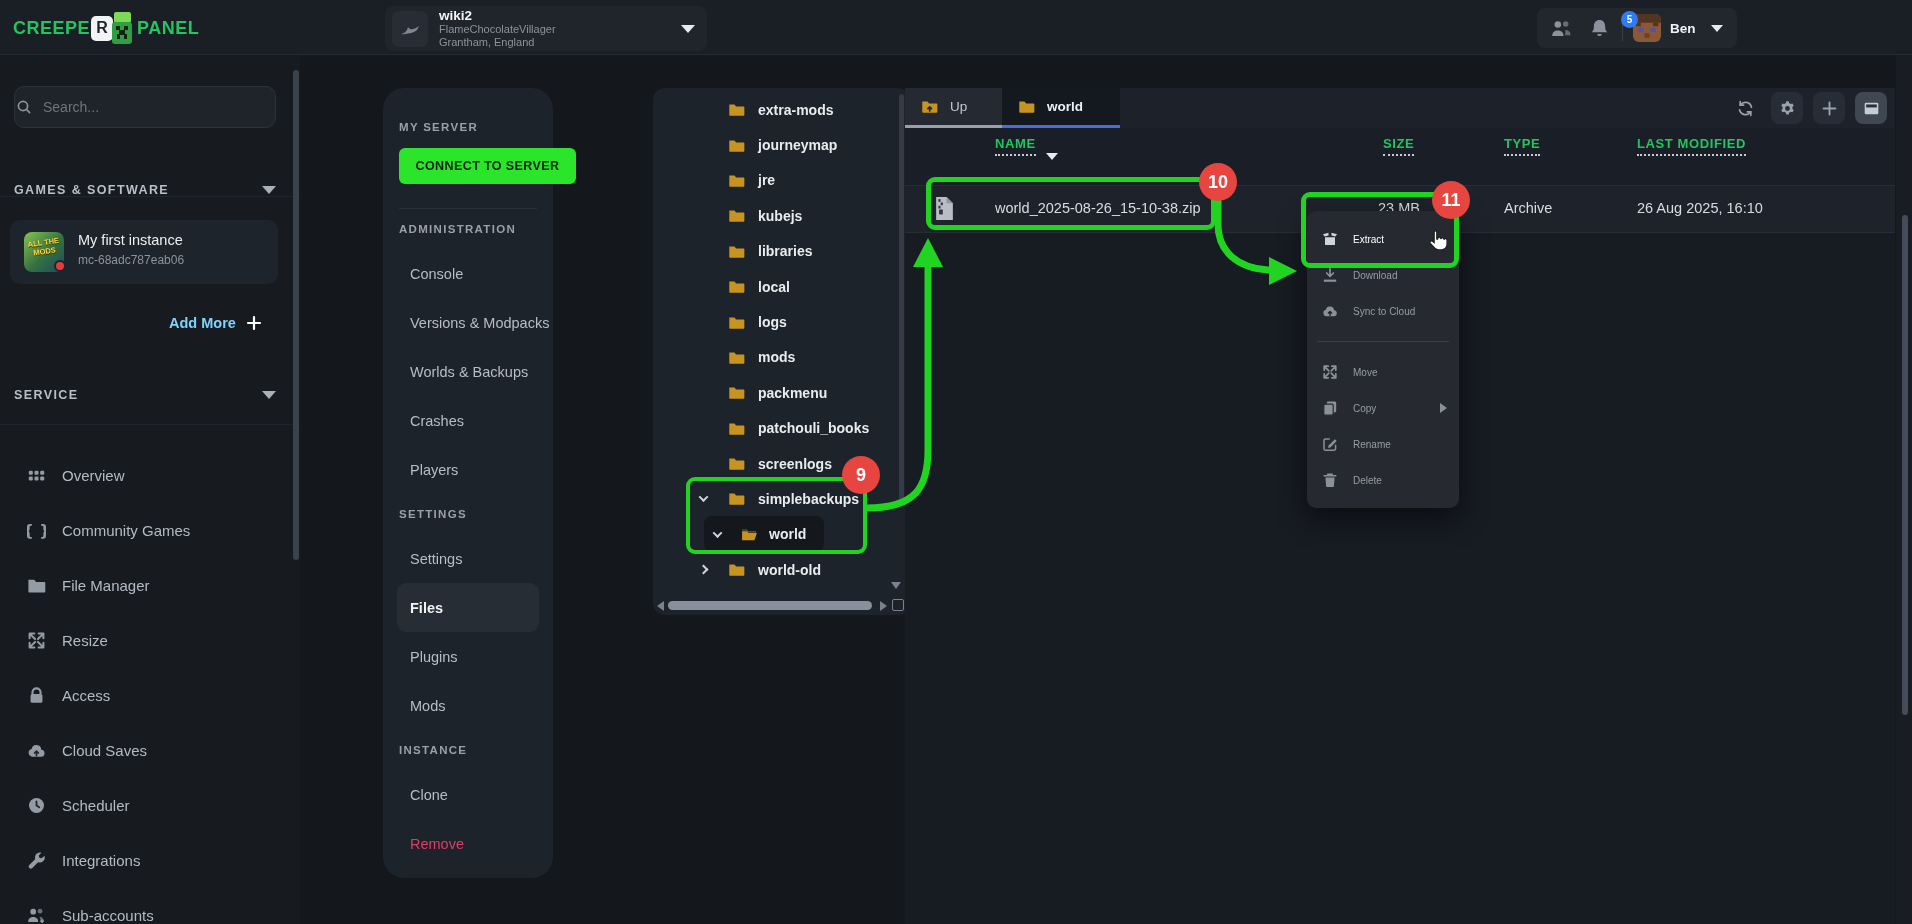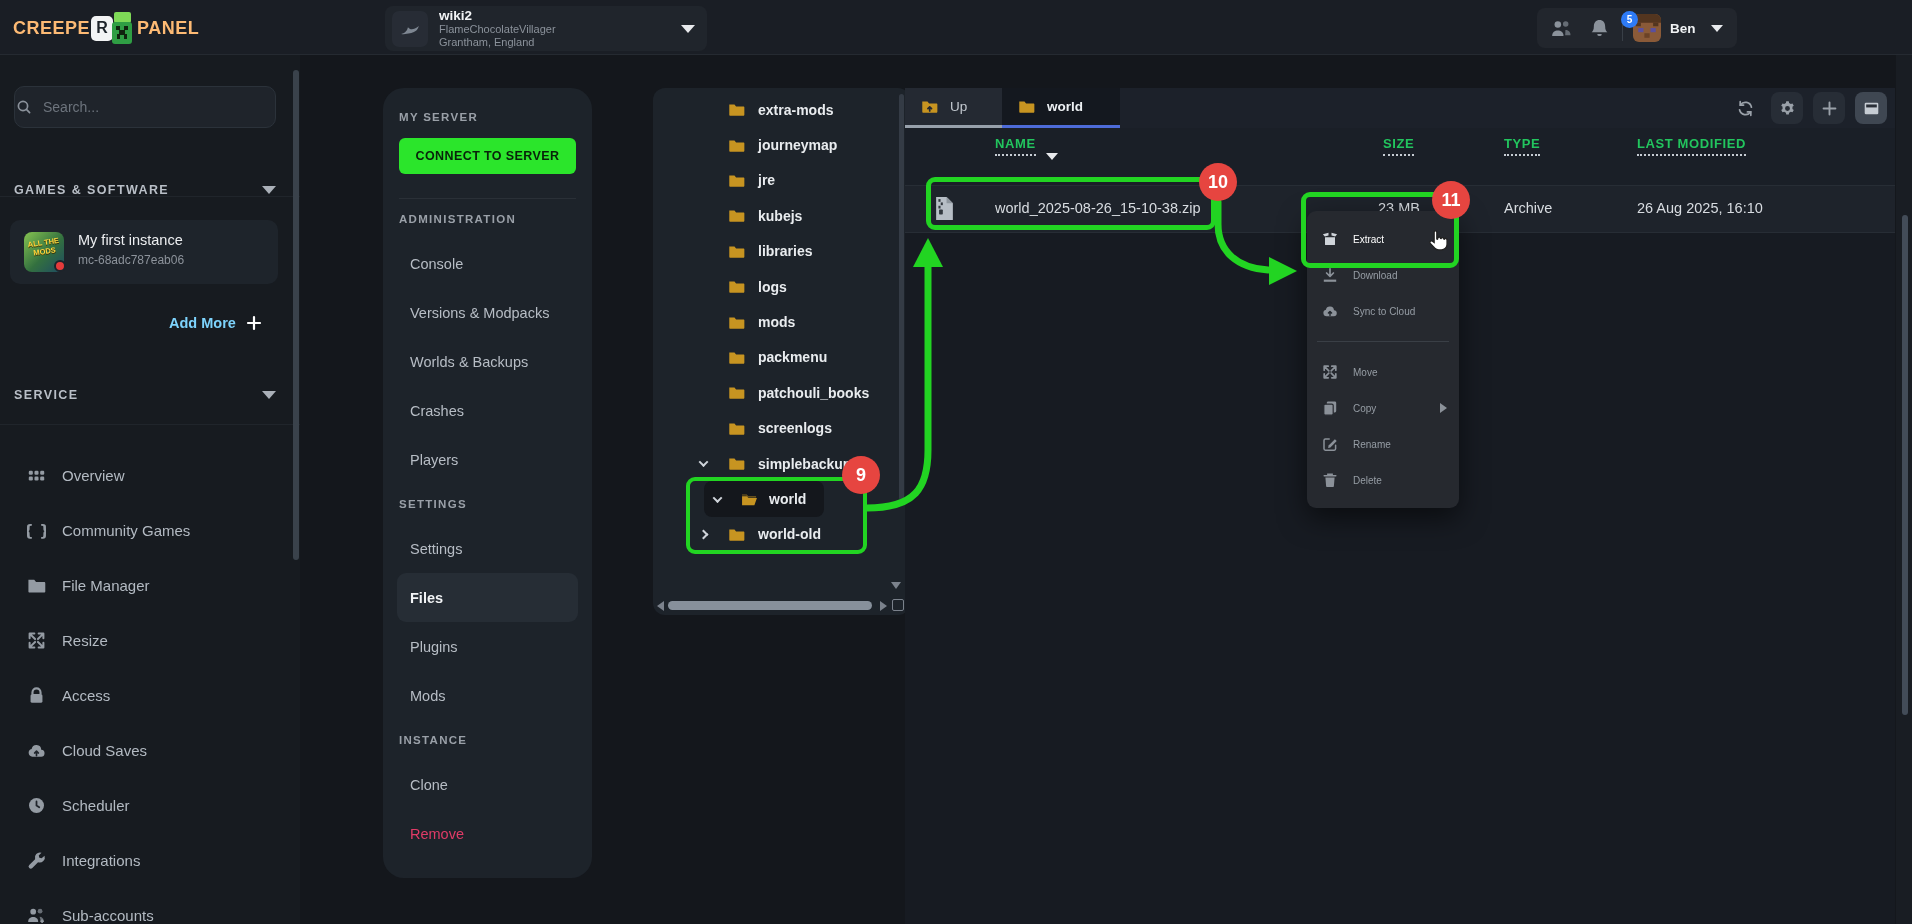--- a/index.html
+++ b/index.html
@@ -6,21 +6,21 @@
   html,body { width:1912px; height:924px; background:#14171c; overflow:hidden;
     font-family:"Liberation Sans","DejaVu Sans",sans-serif; }
   #app { position:absolute; inset:0; width:1912px; height:924px; background:#14171c; }
   .abs { position:absolute; }
   .ic { display:inline-flex; align-items:center; justify-content:center; }
   .ic svg { width:100%; height:100%; display:block; }
 
   
   #topbar { left:0; top:0; width:1912px; height:55px; background:#1a1e25; border-bottom:1px solid #252a31; z-index:3; }
   #logo { left:13px; top:9px; height:38px; display:flex; align-items:center; }
-  .logo-txt { color:#fdba74; font-weight:bold; font-size:18px; letter-spacing:.5px; }
+  .logo-txt { color:#22c55e; font-weight:bold; font-size:18px; letter-spacing:.5px; }
   .logo-rbox { width:22px; height:25px; background:#f2f3f4; border-radius:5px; color:#1d232a;
     font-weight:bold; font-size:16px; display:flex; align-items:center; justify-content:center; margin:0 0 0 1px; }
   .logo-cube { width:23px; height:34px; margin:0 3px 0 -2px; position:relative; }
   #server-select { left:385px; top:6px; width:322px; height:45px; background:#20252c; border-radius:8px;
     display:flex; align-items:center; padding:0 12px 0 7px; cursor:pointer; }
   .srv-thumb { width:36px; height:36px; border-radius:7px; background:#272c35; overflow:hidden; flex:0 0 auto; padding:7px; }
   .srv-texts { margin-left:11px; line-height:1.05; flex:1; }
   .srv-name { color:#f2f4f6; font-size:13.5px; font-weight:bold; }
   .srv-sub { color:#8b929b; font-size:11px; margin-top:1px; }
   .tri-down { width:0; height:0; border-left:7px solid transparent; border-right:7px solid transparent; border-top:8px solid #e8eaed; }
@@ -50,21 +50,21 @@
   #instance-title { position:absolute; left:68px; top:12px; color:#eceef0; font-size:14.5px; }
   #instance-id { position:absolute; left:68px; top:33px; color:#8d939b; font-size:12px; }
   #add-more { left:169px; top:260px; display:flex; align-items:center; color:#7dd3fc; font-size:14.5px; font-weight:bold; cursor:pointer; }
   #add-more .plus { margin-left:10px; width:16px; height:16px; color:#fff; }
   #service-list { left:0; top:393px; width:300px; }
   .svc-item { height:55px; display:flex; align-items:center; padding-left:27px; cursor:pointer; color:#b3bac2; font-size:15px; }
   .svc-item .ic { width:19px; height:19px; color:#949ba3; margin-right:16px; flex:0 0 auto; }
   #sidebar-scroll-thumb { left:293px; top:15px; width:6px; height:490px; background:#3a424b; border-radius:3px; }
 
   
-  #server-nav { left:383px; top:88px; width:209px; height:790px; background:#1d232a; border-radius:21px; z-index:1; padding-top:12px; }
+  #server-nav { left:383px; top:88px; width:170px; height:790px; background:#1d232a; border-radius:21px; z-index:1; padding-top:22px; }
   .nav-h { height:40px; display:flex; align-items:center; padding:0 16px; color:#9aa0a8; font-size:11.5px; font-weight:bold; letter-spacing:1.3px; }
   .nav-h.first { height:34px; }
   #connect-btn { margin:4px 16px 0; height:36px; width:177px; background:#2be52b; border:none; border-radius:6px;
     color:#08230a; font-size:12.5px; font-weight:bold; letter-spacing:.4px; cursor:pointer; font-family:"Liberation Sans",sans-serif; }
   #server-nav .hdiv { margin:24px 16px 0; background:#2a3037; }
   .nav-item { height:49px; display:flex; align-items:center; padding-left:27px; color:#b7bdc5; font-size:14.5px; cursor:pointer; }
   .nav-item.active { background:#262d35; border-radius:9px; margin:0 14px; padding-left:13px; color:#f2f4f6; font-weight:bold; }
   .nav-item.danger { color:#e13b67; }
 
   
@@ -447,20 +447,29 @@
           </span>
           <span class="tree-label">libraries</span>
         </div>
         <div class="tree-row">
           <span class="chev-slot"></span>
           <span class="ic folder">
             <svg viewBox="0 0 16 16">
               <path fill="currentColor" d="M1.2 3.2h4.9l1.5 1.9h6.9c.5 0 .9.4.9.9v7c0 .5-.4.9-.9.9H2.1c-.5 0-.9-.4-.9-.9V3.2z"></path>
             </svg>
           </span>
+          <span class="tree-label">local</span>
+        </div>
+        <div class="tree-row">
+          <span class="chev-slot"></span>
+          <span class="ic folder">
+            <svg viewBox="0 0 16 16">
+              <path fill="currentColor" d="M1.2 3.2h4.9l1.5 1.9h6.9c.5 0 .9.4.9.9v7c0 .5-.4.9-.9.9H2.1c-.5 0-.9-.4-.9-.9V3.2z"></path>
+            </svg>
+          </span>
           <span class="tree-label">logs</span>
         </div>
         <div class="tree-row">
           <span class="chev-slot"></span>
           <span class="ic folder">
             <svg viewBox="0 0 16 16">
               <path fill="currentColor" d="M1.2 3.2h4.9l1.5 1.9h6.9c.5 0 .9.4.9.9v7c0 .5-.4.9-.9.9H2.1c-.5 0-.9-.4-.9-.9V3.2z"></path>
             </svg>
           </span>
           <span class="tree-label">mods</span>

